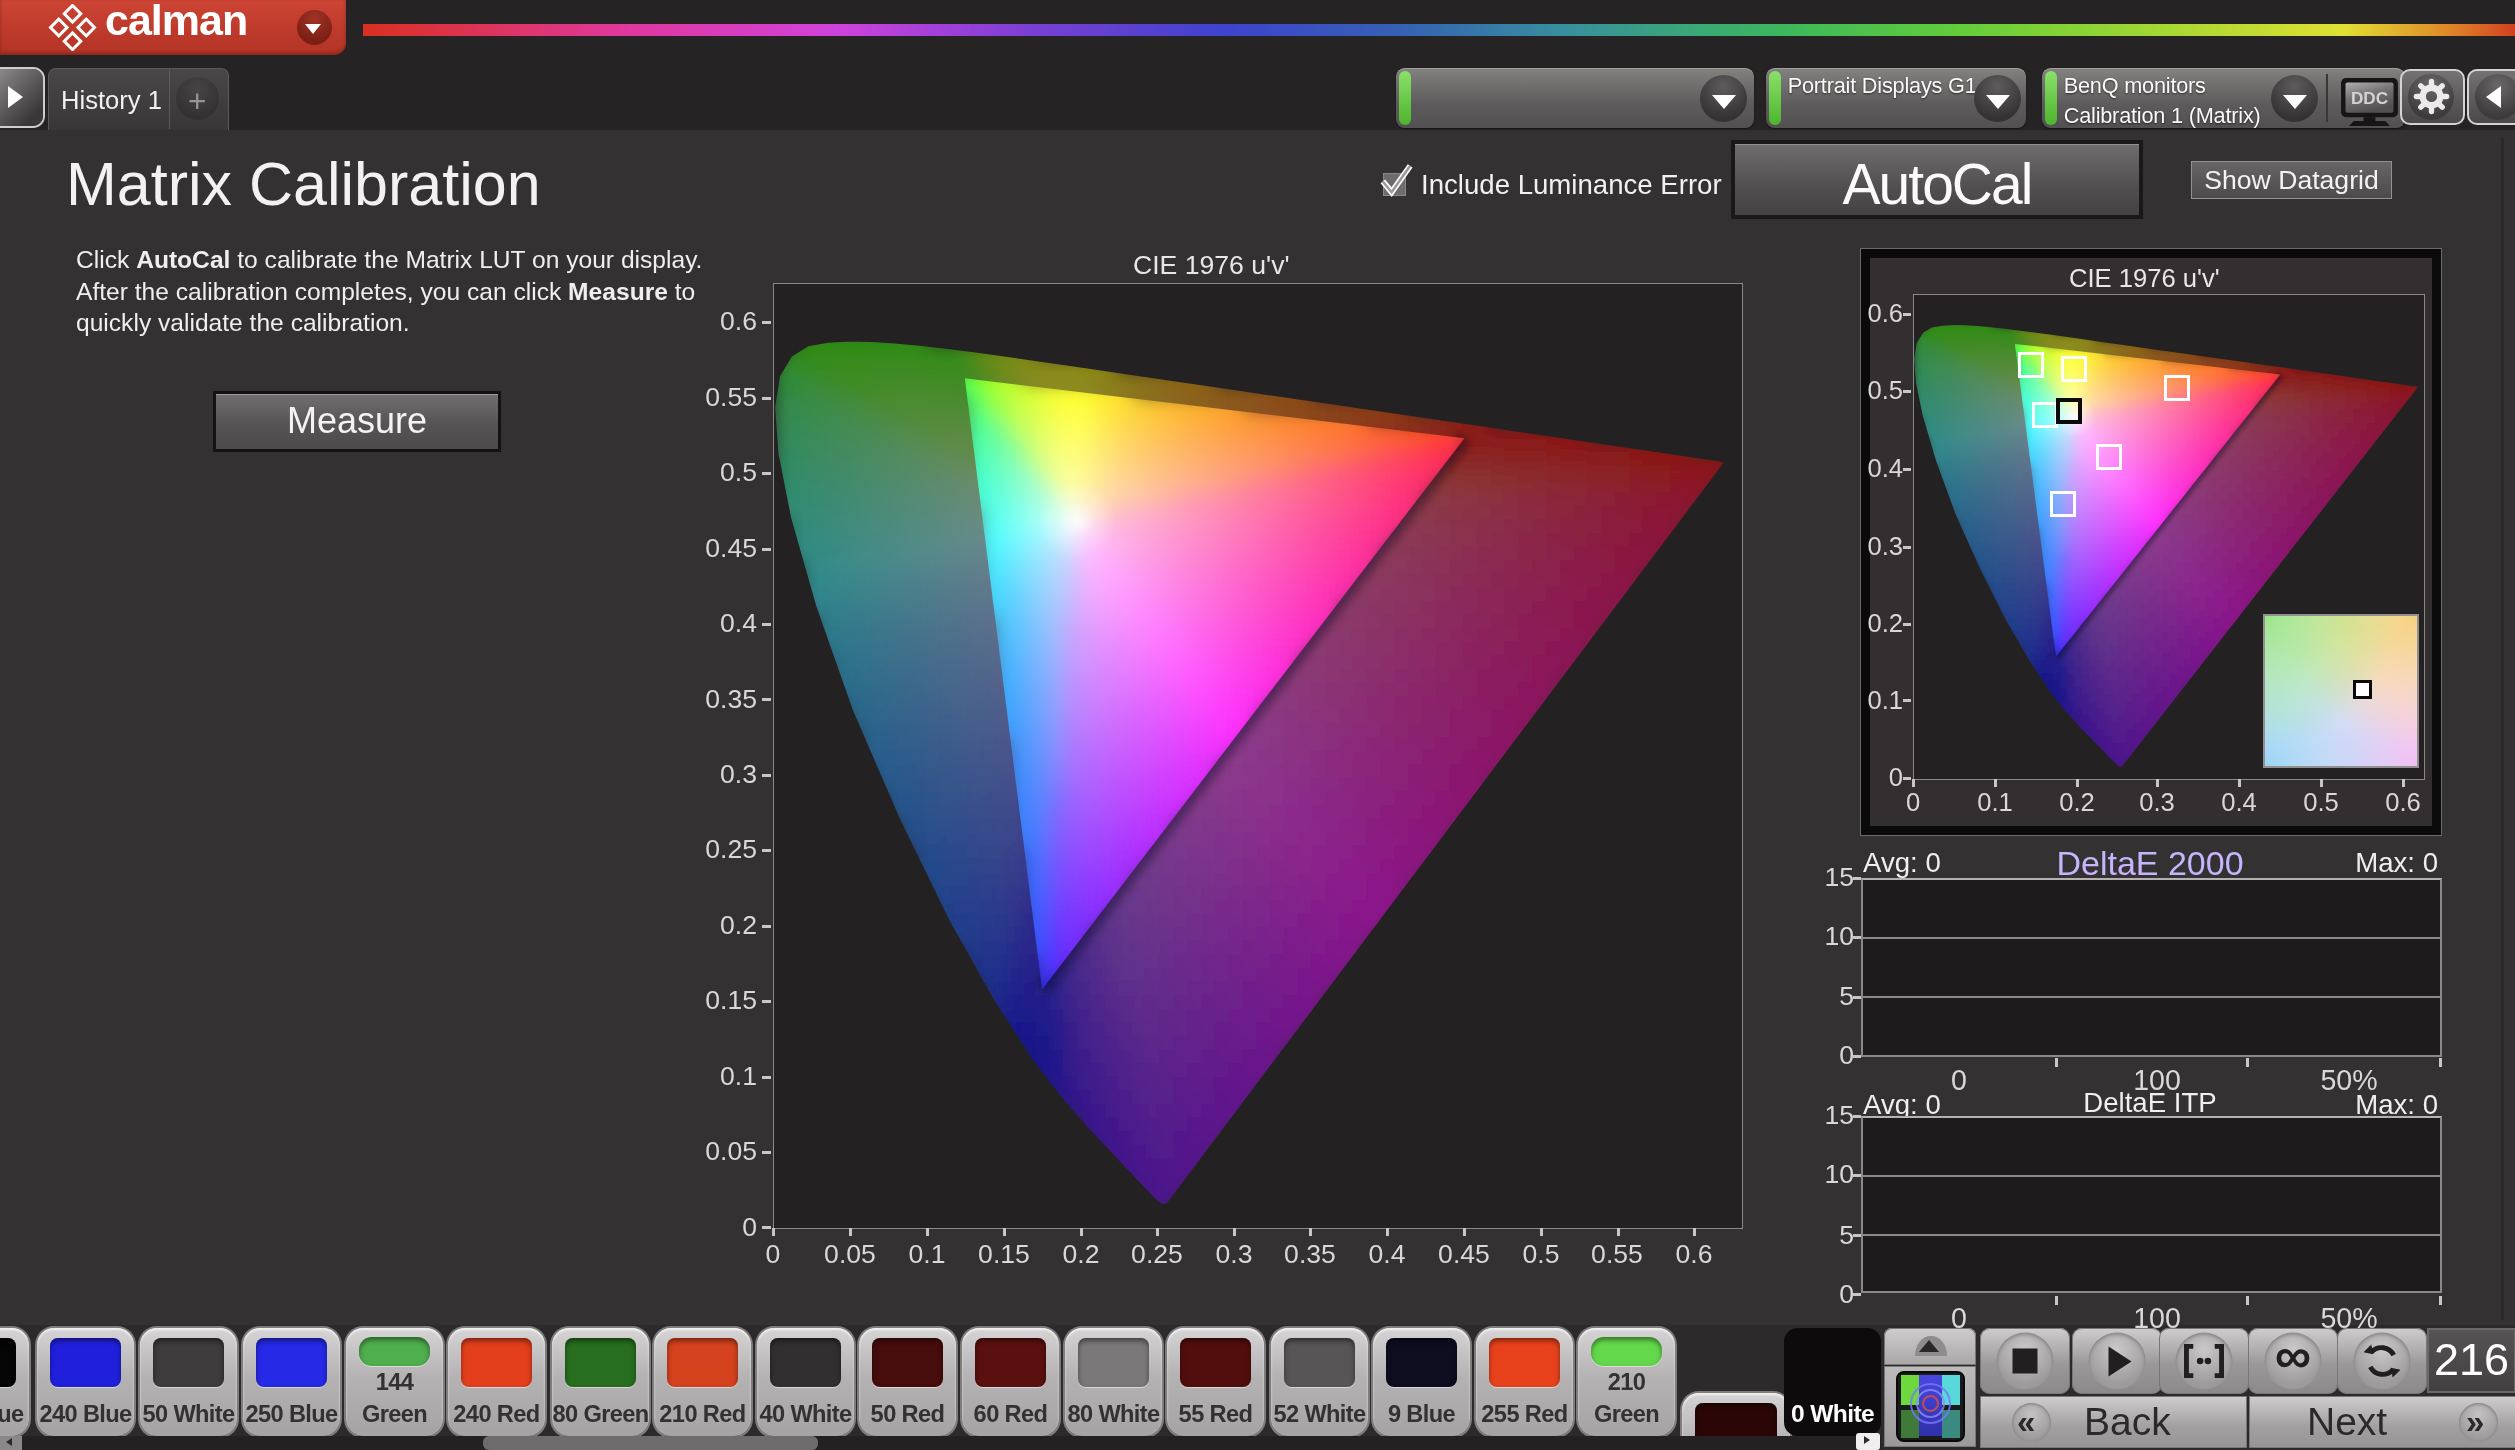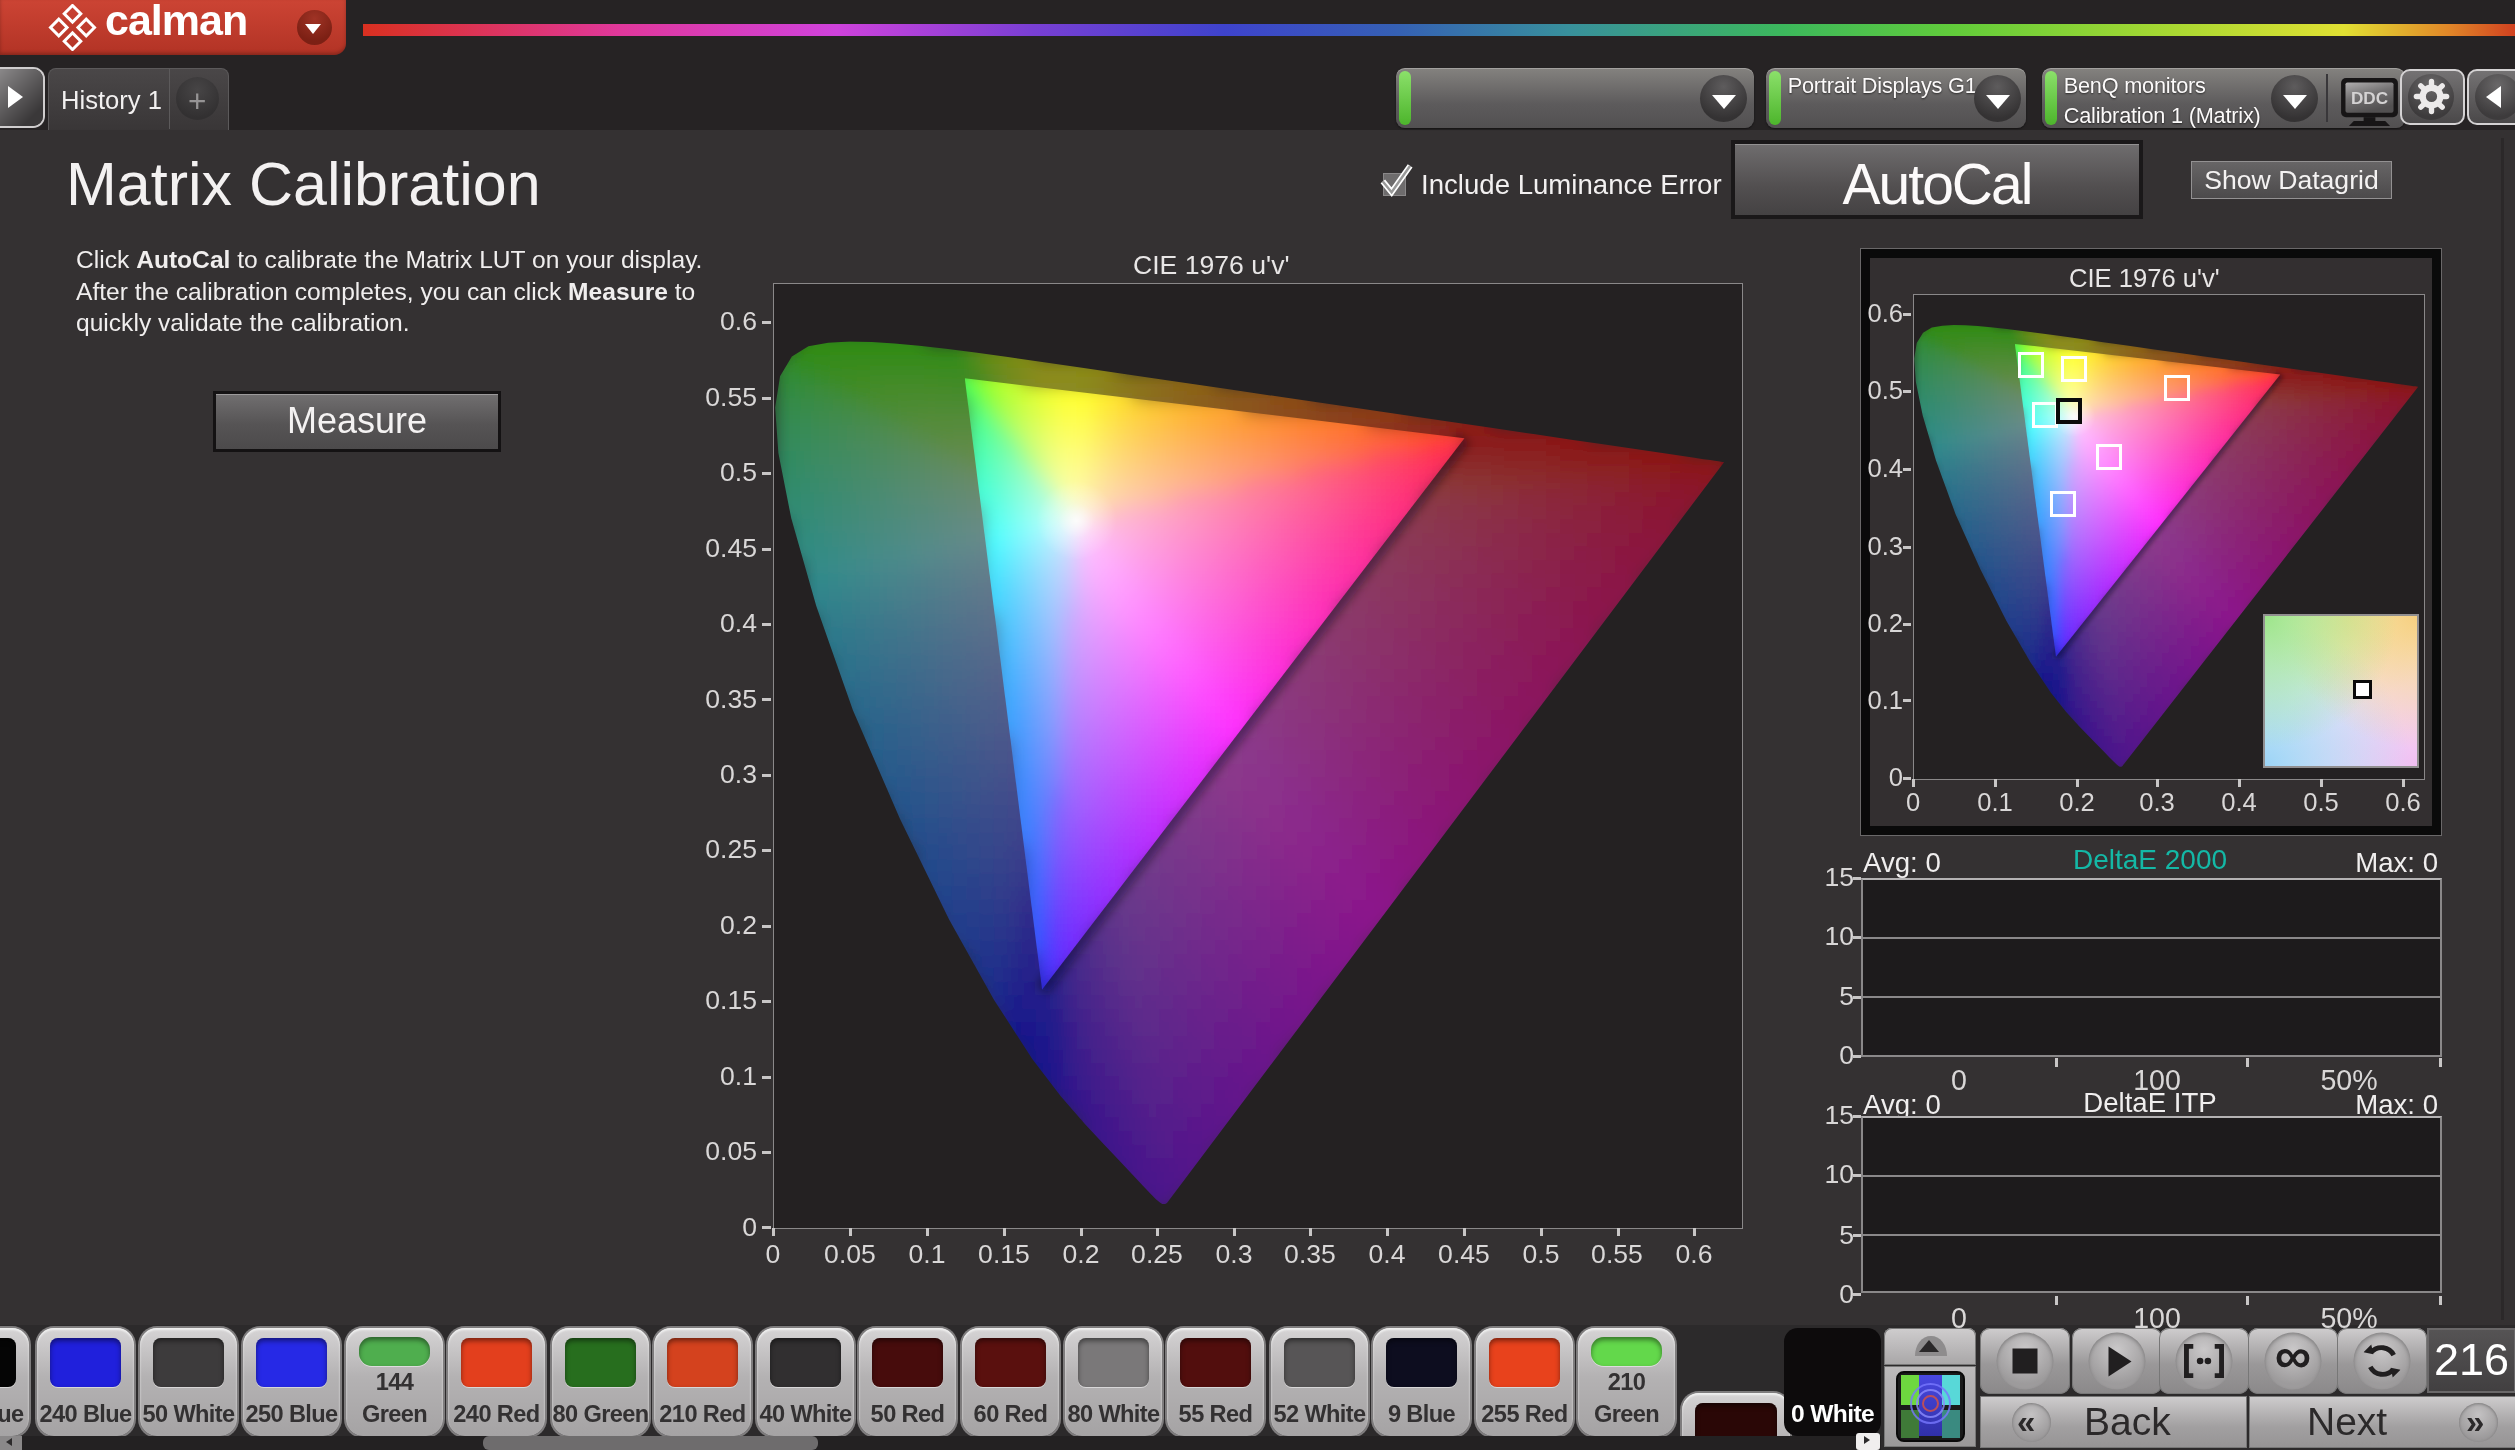--- a/index.html
+++ b/index.html
@@ -3687,21 +3687,21 @@
 <div class="abs" style="left:2353px;top:680px;width:18.7px;height:18.7px;border:3.9px solid #0a0a0a;background:#fff"></div>
 <div class="marker" style="left:2018px;top:352px;width:25.6px;height:25.6px"></div>
 <div class="marker" style="left:2061px;top:356px;width:25.6px;height:25.6px"></div>
 <div class="marker" style="left:2164px;top:375px;width:25.6px;height:25.6px"></div>
 <div class="marker" style="left:2032px;top:402px;width:25.6px;height:25.6px"></div>
 <div class="marker" style="left:2096px;top:444px;width:25.6px;height:25.6px"></div>
 <div class="marker" style="left:2050px;top:491px;width:25.6px;height:25.6px"></div>
 <div class="abs" style="left:2056px;top:398px;width:25.6px;height:25.6px;border:4.9px solid #0a0a0a"></div>
 
 <div class="abs" style="left:1863px;top:847px;font-size:27.6px;color:#f0eeee">Avg: 0</div>
-<div class="abs" style="left:2150px;top:844px;transform:translateX(-50%);font-size:28px;color:#14b8a6">DeltaE 2000</div>
+<div class="abs" style="left:2150px;top:844px;transform:translateX(-50%);font-size:34px;color:#c4b5fd">DeltaE 2000</div>
 <div class="abs" style="right:77px;top:847px;font-size:27.6px;color:#f0eeee">Max: 0</div>
 <div class="abs" style="left:1861px;top:878px;width:581px;height:179px;background:#1d1b1c;border:2px solid #8a8889;border-top-color:#b4b2b3"></div>
 <div class="abs" style="left:1863px;top:937px;width:577px;height:2px;background:#8a8889"></div>
 <div class="abs" style="left:1863px;top:996px;width:577px;height:2px;background:#8a8889"></div>
 <div class="ylab" style="left:1746px;top:862px;width:108px;font-size:26.6px">15</div>
 <div class="tick" style="left:1853px;top:877px;width:7.9px;height:3px"></div>
 <div class="ylab" style="left:1746px;top:921px;width:108px;font-size:26.6px">10</div>
 <div class="tick" style="left:1853px;top:936px;width:7.9px;height:3px"></div>
 <div class="ylab" style="left:1746px;top:981px;width:108px;font-size:26.6px">5</div>
 <div class="tick" style="left:1853px;top:996px;width:7.9px;height:3px"></div>

